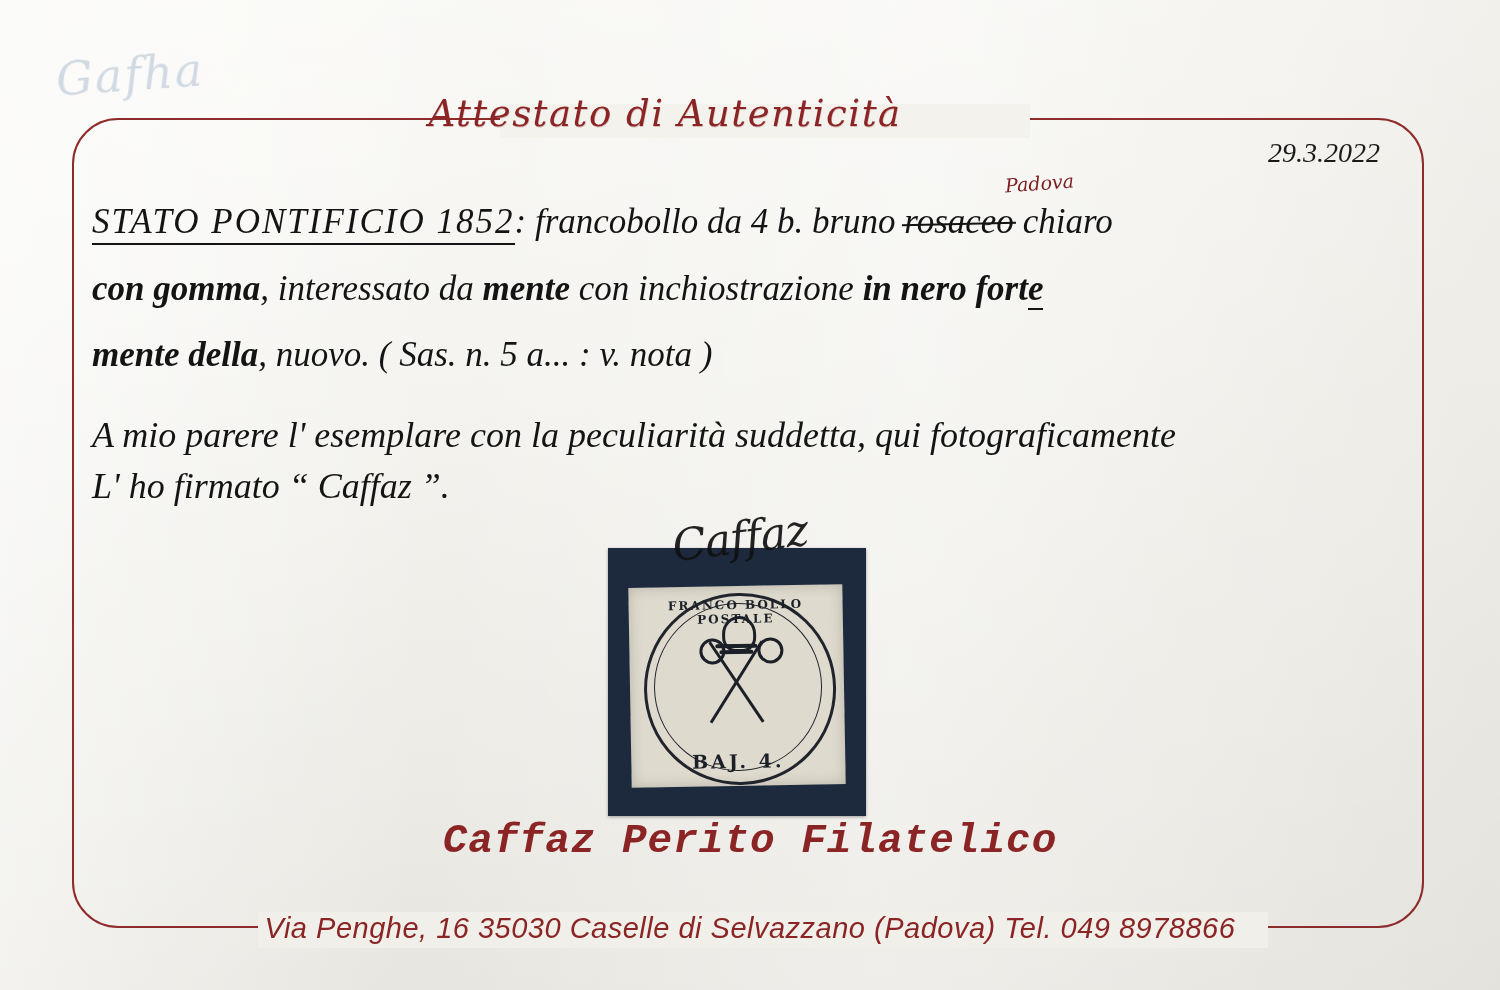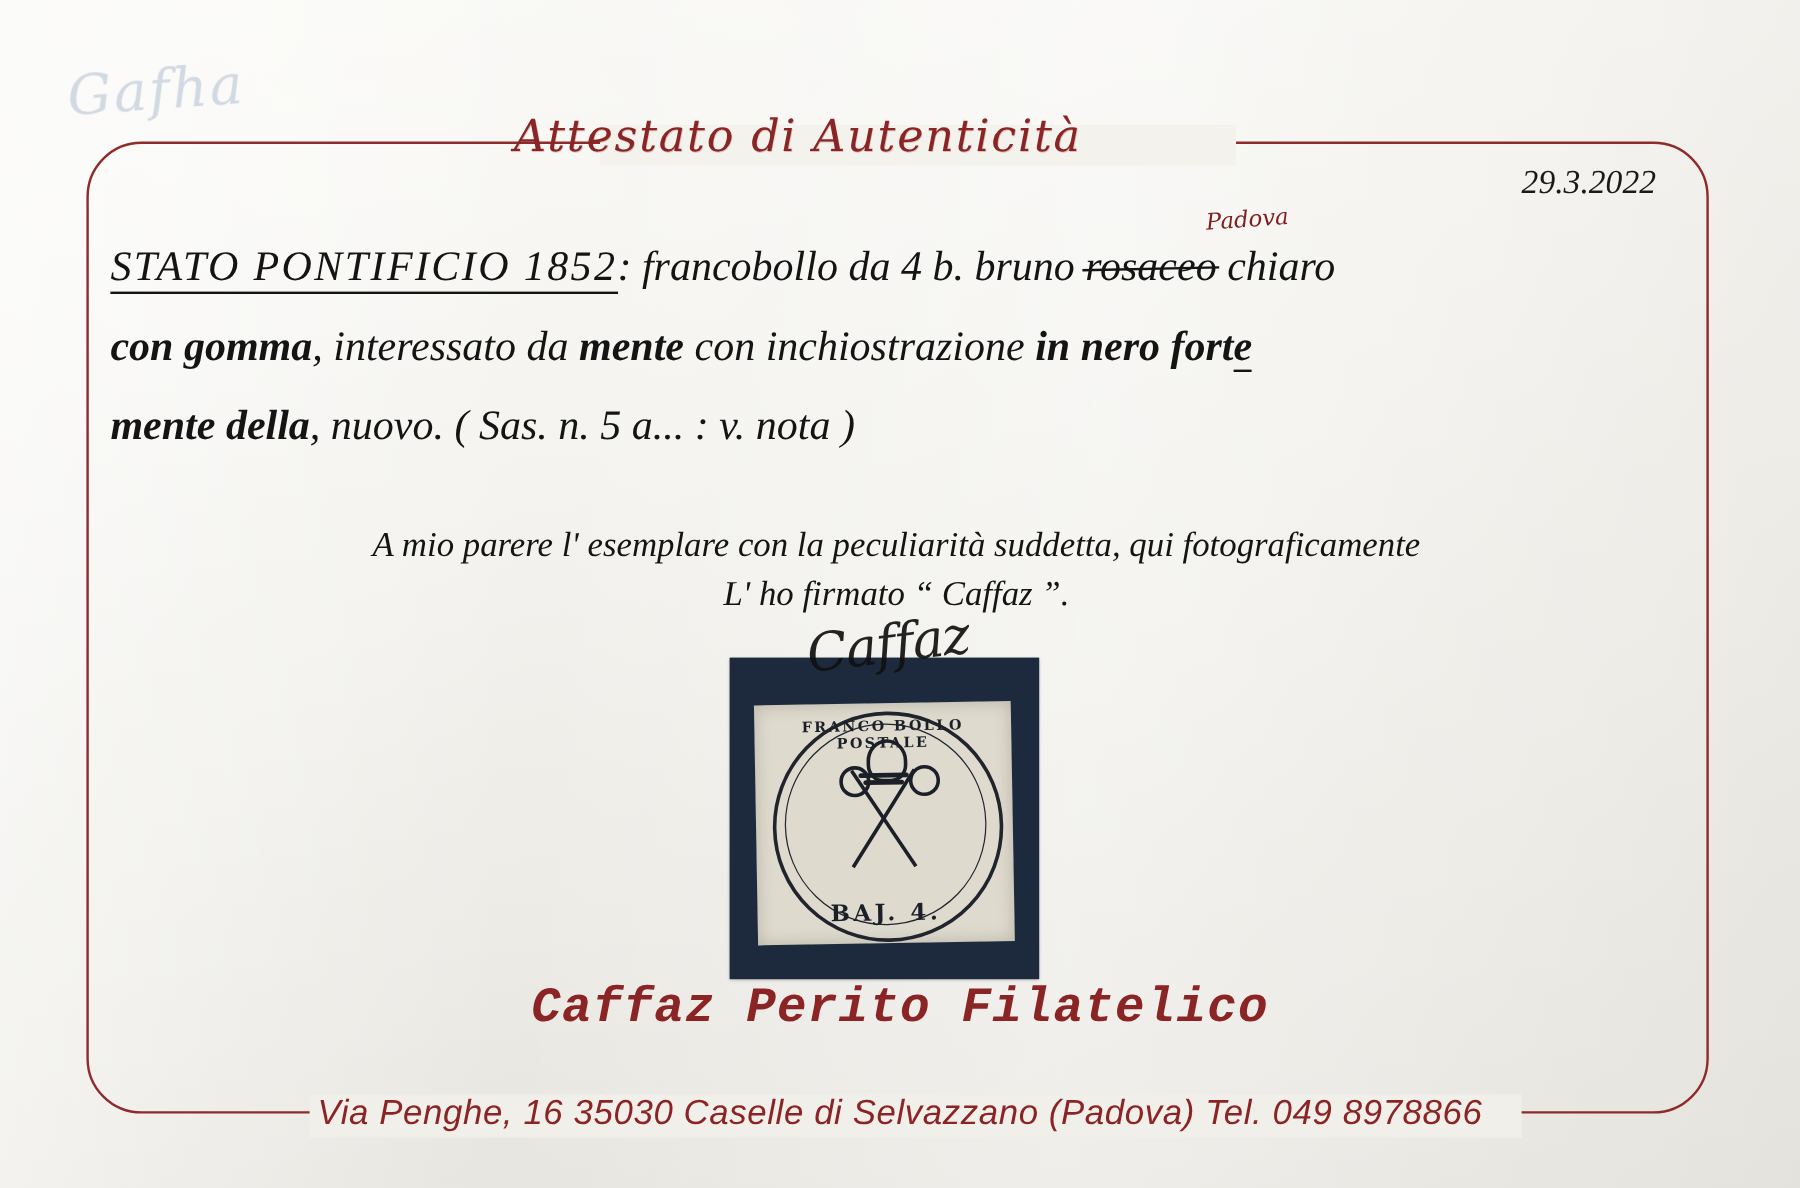--- a/index.html
+++ b/index.html
@@ -160,28 +160,27 @@
     font-family: "DejaVu Serif", serif;
     font-style: italic;
     font-size: 19px;
     color: #7e2020;
     transform: rotate(-4deg);
   }
 
   .para2 {
     position: absolute;
     left: 92px;
-    top: 434px;
+    top: 410px;
     width: 1310px;
     font-family: "Liberation Serif", serif;
     font-style: italic;
-    font-size: 29px;
+    font-size: 36px;
     line-height: 1.42;
     color: #141414;
-    text-align: center;
   }
   .para2 .l { display: block; white-space: nowrap; }
 
   
   .stamp-wrap {
     position: absolute;
     left: 608px;
     top: 548px;
     width: 258px;
     height: 268px;

